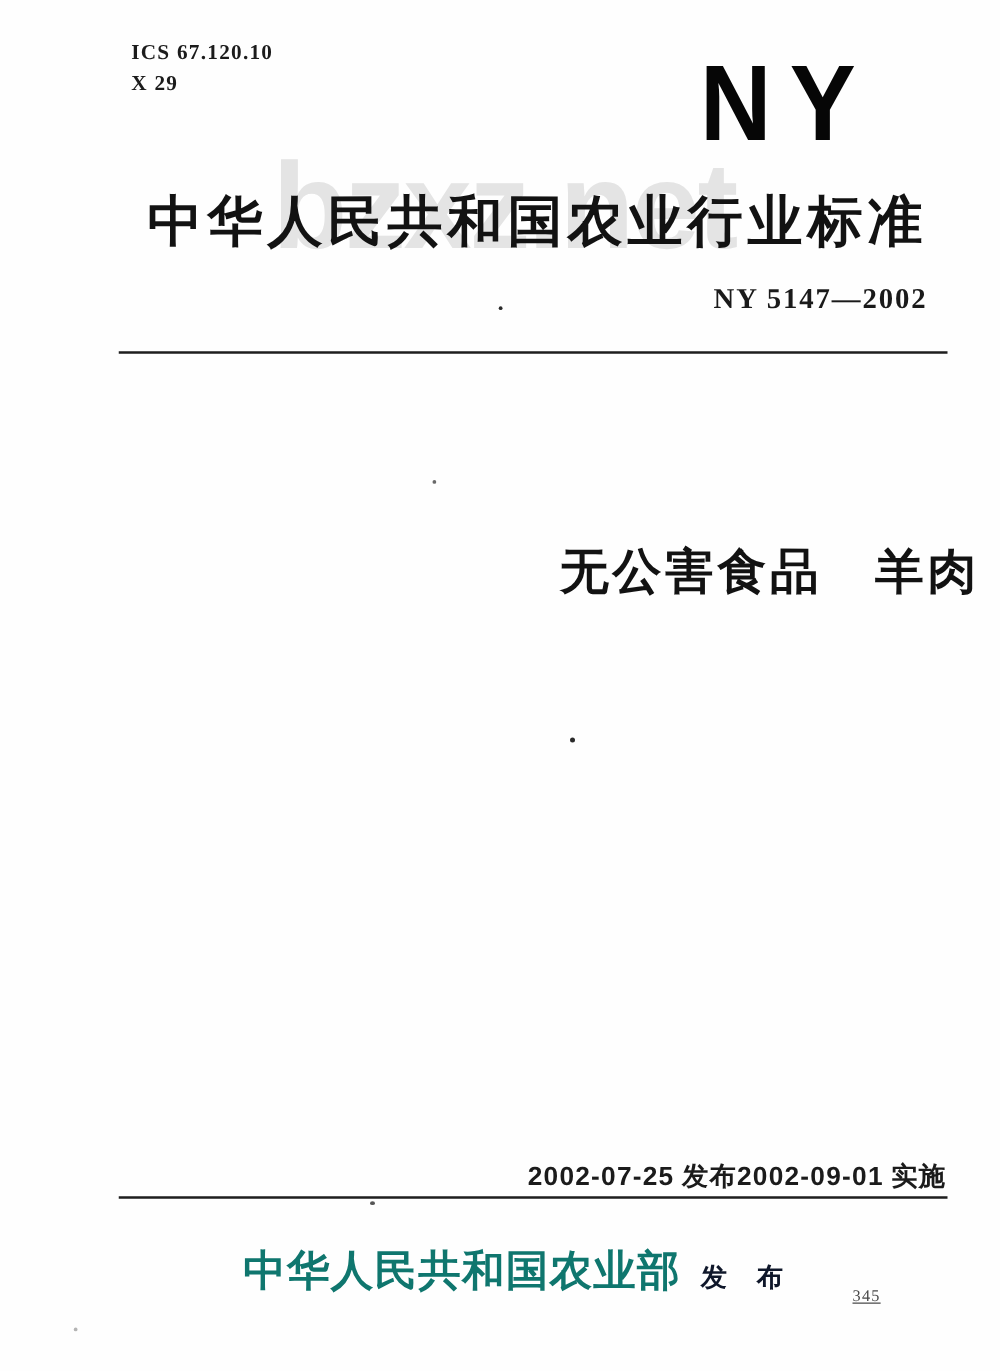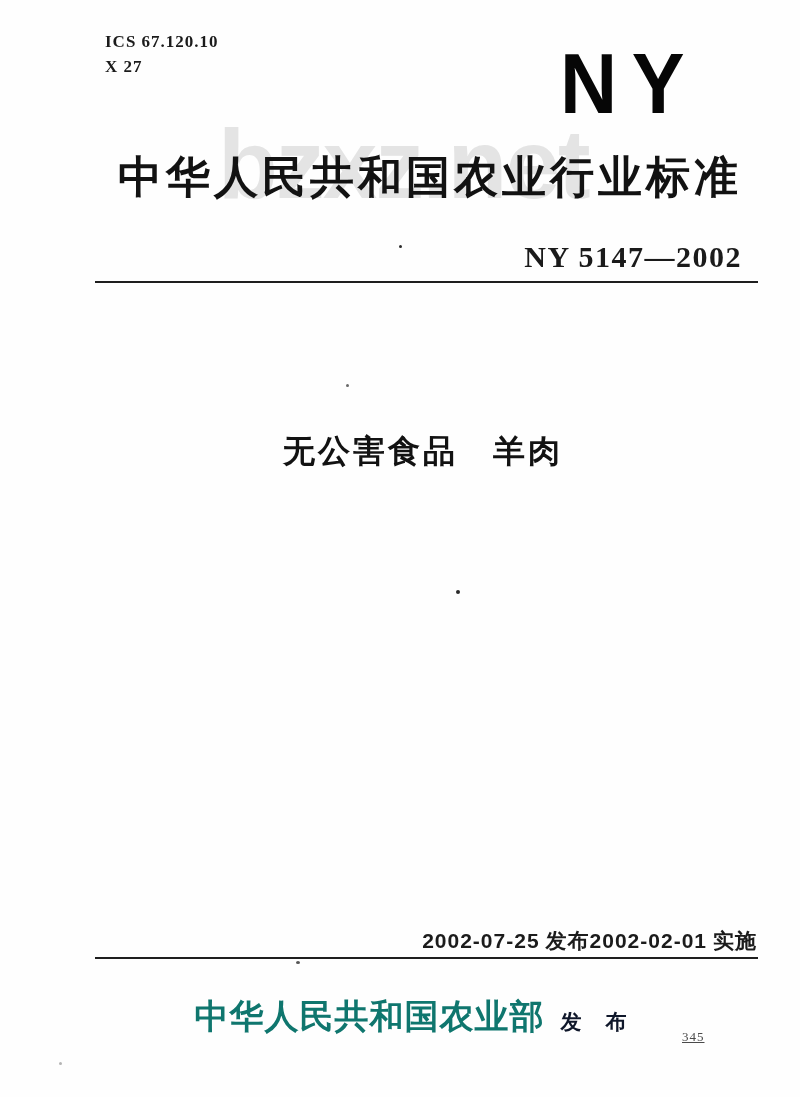--- a/index.html
+++ b/index.html
@@ -71,49 +71,49 @@
     font-size: 44px;
     letter-spacing: 4px;
     color: #121212;
     white-space: nowrap;
   }
 
   
   .std-number {
     position: absolute;
     right: 58px;
-    top: 240px;
+    top: 226px;
     z-index: 2;
     font-family: "Liberation Serif", serif;
     font-weight: bold;
-    font-size: 30px;
+    font-size: 23px;
     letter-spacing: 1.5px;
     color: #1a1a1a;
     white-space: nowrap;
   }
 
   .rule {
     position: absolute;
     left: 95px;
     width: 663px;
     height: 2px;
     background: #1e1e1e;
   }
   .rule-top { top: 281px; }
   .rule-bottom { top: 957px; }
 
   
   .doc-title {
     position: absolute;
-    left: 48px;
+    left: 34px;
     width: 750px;
     top: 430px;
-    text-align: center;
-    font-weight: bold;
-    font-size: 32px;
+    text-align: right;
+    font-weight: bold;
+    font-size: 39px;
     letter-spacing: 3px;
     color: #121212;
     white-space: nowrap;
   }
 
   
   .date-row {
     position: absolute;
     left: 95px;
     top: 927px;
@@ -178,21 +178,21 @@
   .speck-4 { left: 296px; top: 961px; width: 4px; height: 3px; opacity: .8; }
   .speck-5 { left: 59px;  top: 1062px; width: 3px; height: 3px; opacity: .35; }
 </style>
 </head>
 <body>
 
 <div class="page">
 
   <div class="ics-block">
     <div>ICS 67.120.10</div>
-    <div>X 27</div>
+    <div>X 29</div>
   </div>
 
   <div class="ny-logo">NY</div>
 
   <div class="watermark">bzxz.net</div>
 
   <div class="std-title">中华人民共和国农业行业标准</div>
 
   <div class="std-number">NY 5147—2002</div>
 
@@ -204,21 +204,21 @@
   <div class="speck speck-2"></div>
   <div class="speck speck-3"></div>
   <div class="speck speck-4"></div>
   <div class="speck speck-5"></div>
 
   <div class="date-row">
     <div>
       <span class="date-num">2002-07-25</span><span>发布</span>
     </div>
     <div>
-      <span class="date-num">2002-02-01</span><span>实施</span>
+      <span class="date-num">2002-09-01</span><span>实施</span>
     </div>
   </div>
 
   <div class="rule rule-bottom"></div>
 
   <div class="publisher-row">
     <span class="publisher-name">中华人民共和国农业部</span>
     <span class="publisher-action">发 布</span>
   </div>
 

